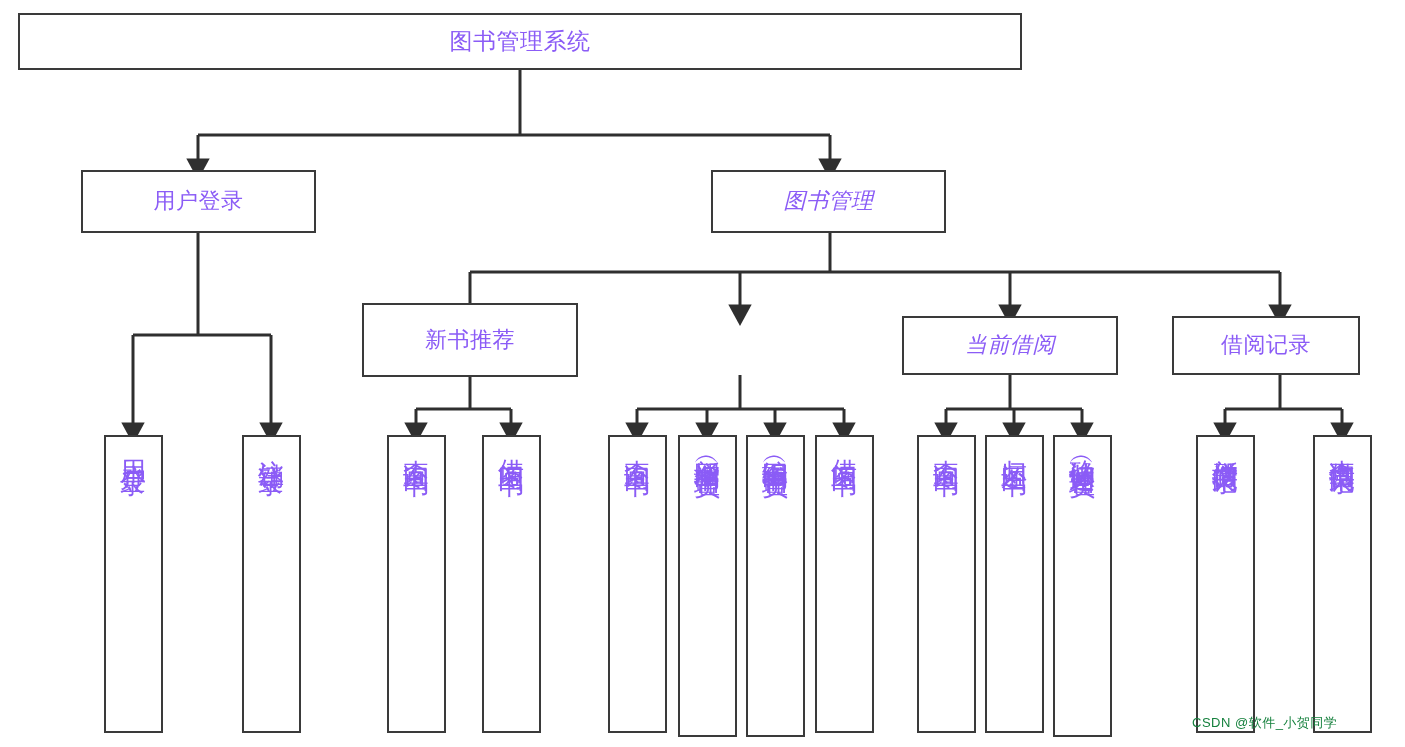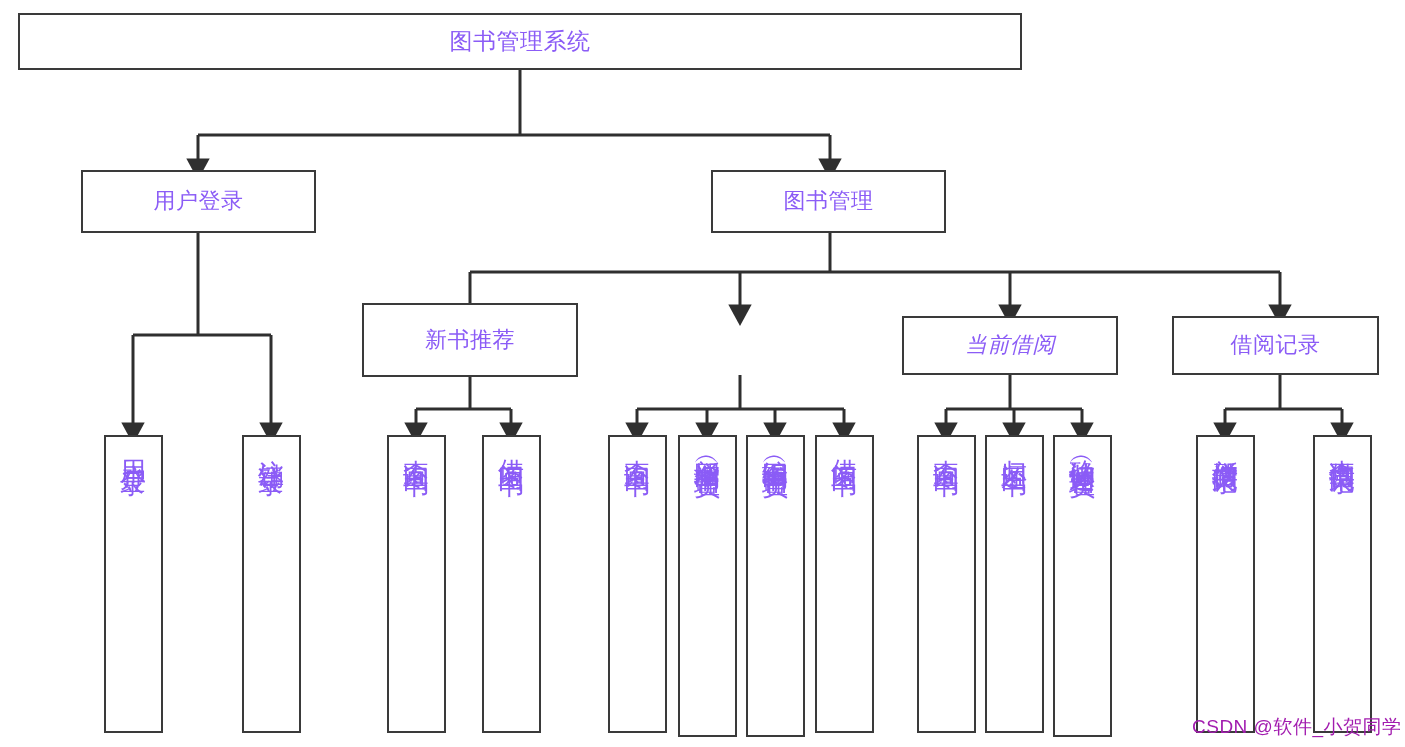--- a/index.html
+++ b/index.html
@@ -57,22 +57,22 @@
     margin: 0 auto;
   }
   .node.vert.long .label {
     letter-spacing: 2px;
   }
   .node.root .label {
     font-size: 23px;
   }
   .watermark {
     position: absolute;
-    font-size: 19px;
-    color: #a21caf;
+    font-size: 13px;
+    color: #15803d;
     white-space: pre;
     letter-spacing: 0.5px;
     pointer-events: none;
   }
 </style>
 </head>
 <body>
 
 <div id="canvas">
 
@@ -126,31 +126,31 @@
     </g>
   </svg>
 
   <div class="node horiz root" style="left:18px; top:13px; width:1004px; height:57px;">
     <span class="label">图书管理系统</span>
   </div>
 
   <div class="node horiz" style="left:81px; top:170px; width:235px; height:63px;">
     <span class="label">用户登录</span>
   </div>
-  <div class="node horiz" style="left:711px; top:170px; width:235px; height:63px;">
+  <div class="node horiz" style="left:711px; top:170px; width:235px; height:63px;font-style:italic;">
     <span class="label">图书管理</span>
   </div>
 
   <div class="node horiz" style="left:362px; top:303px; width:216px; height:74px;">
     <span class="label">新书推荐</span>
   </div>
   <div class="node horiz" style="left:902px; top:316px; width:216px; height:59px;font-style:italic;">
     <span class="label">当前借阅</span>
   </div>
-  <div class="node horiz" style="left:1172px; top:316px; width:207px; height:59px;">
+  <div class="node horiz" style="left:1172px; top:316px; width:188px; height:59px;">
     <span class="label">借阅记录</span>
   </div>
 
   <div class="node vert" style="left:104px; top:435px; width:59px; height:298px;">
     <span class="label">用户登录</span>
   </div>
   <div class="node vert" style="left:242px; top:435px; width:59px; height:298px;">
     <span class="label">注销登录</span>
   </div>
 

